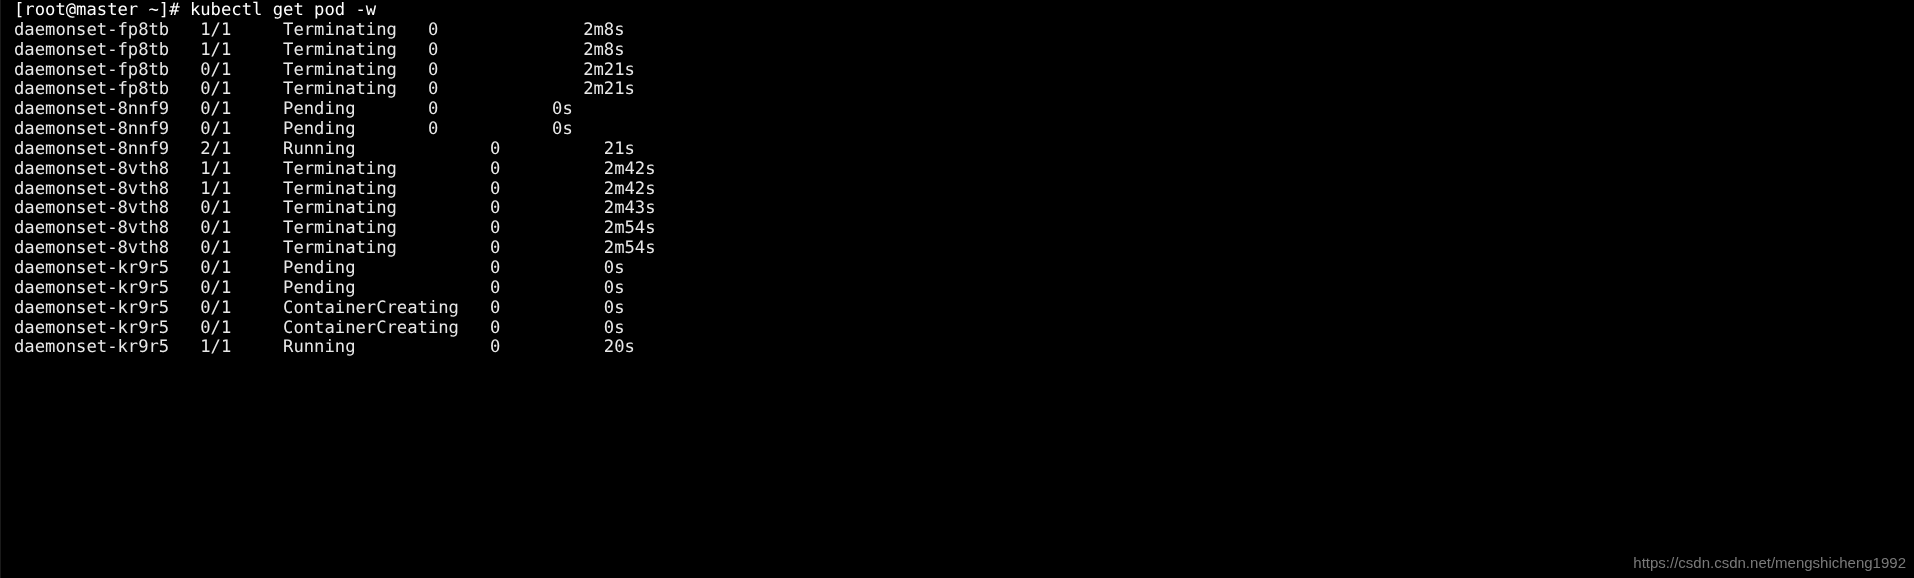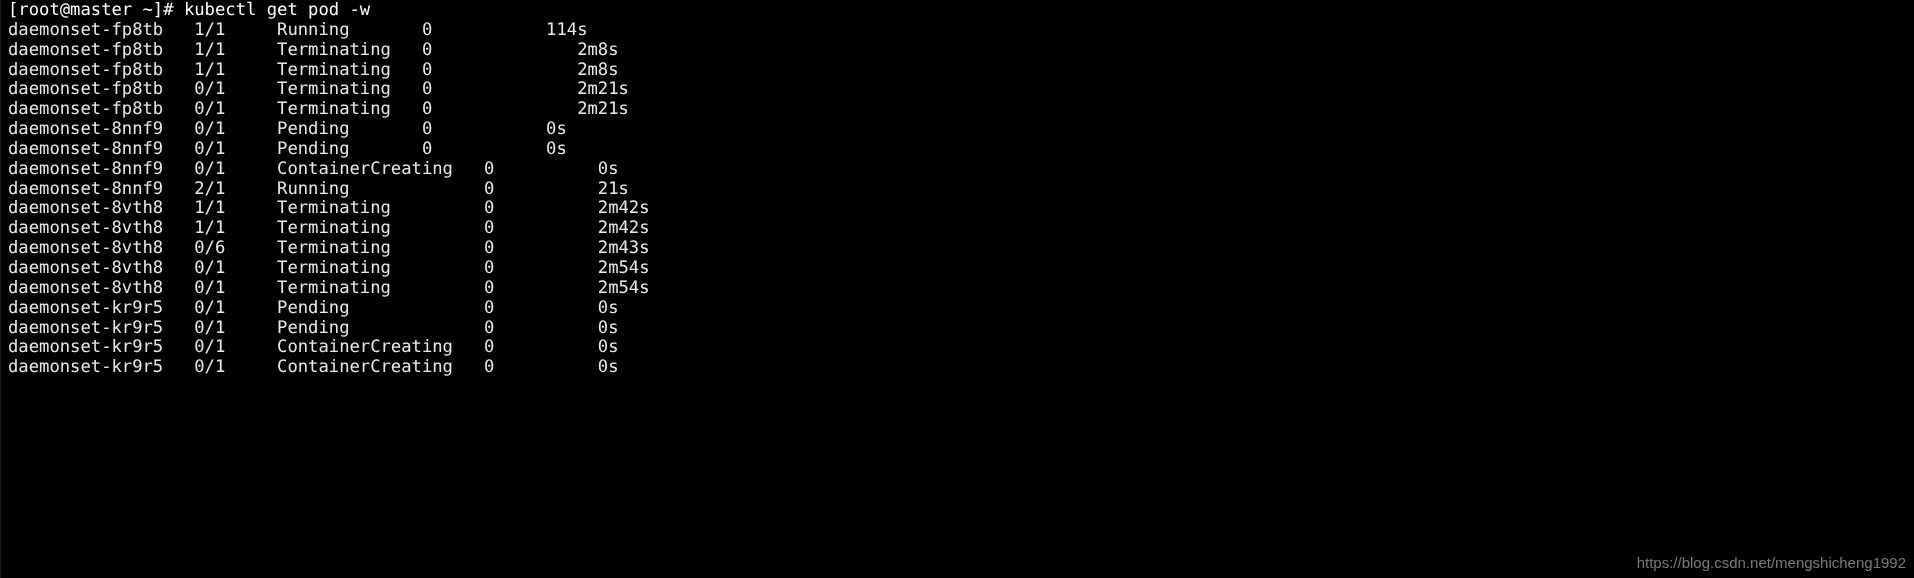--- a/index.html
+++ b/index.html
@@ -13,21 +13,21 @@
     height: 578px;
     overflow: hidden;
     font-family: "DejaVu Sans Mono", "Liberation Mono", monospace;
   }
   #terminal {
     position: relative;
     width: 1914px;
     height: 578px;
     background: #000000;
     box-sizing: border-box;
-    padding: 1px 0 0 8px;
+    padding: 1px 0 0 14px;
   }
   .term-line {
     display: block;
     white-space: pre;
     color: #e8e8e8;
     font-family: "DejaVu Sans Mono", "Liberation Mono", monospace;
     font-size: 17.2px;
     line-height: 19.85px;
     height: 19.85px;
     letter-spacing: 0px;
@@ -61,34 +61,33 @@
   }
 </style>
 </head>
 <body>
 
 <div id="terminal">
   <div class="screen-edge-left"></div>
 
   <div id="terminal-output">
     <span class="term-line prompt-line">[root@master ~]# kubectl get pod -w</span>
-    <span class="term-line">daemonset-fp8tb   1/1     Running       0           114s</span>
     <span class="term-line">daemonset-fp8tb   1/1     Terminating   0              2m8s</span>
     <span class="term-line">daemonset-fp8tb   1/1     Terminating   0              2m8s</span>
     <span class="term-line">daemonset-fp8tb   0/1     Terminating   0              2m21s</span>
     <span class="term-line">daemonset-fp8tb   0/1     Terminating   0              2m21s</span>
     <span class="term-line">daemonset-8nnf9   0/1     Pending       0           0s</span>
     <span class="term-line">daemonset-8nnf9   0/1     Pending       0           0s</span>
-    <span class="term-line">daemonset-8nnf9   0/1     ContainerCreating   0          0s</span>
     <span class="term-line">daemonset-8nnf9   2/1     Running             0          21s</span>
     <span class="term-line">daemonset-8vth8   1/1     Terminating         0          2m42s</span>
     <span class="term-line">daemonset-8vth8   1/1     Terminating         0          2m42s</span>
-    <span class="term-line">daemonset-8vth8   0/6     Terminating         0          2m43s</span>
+    <span class="term-line">daemonset-8vth8   0/1     Terminating         0          2m43s</span>
     <span class="term-line">daemonset-8vth8   0/1     Terminating         0          2m54s</span>
     <span class="term-line">daemonset-8vth8   0/1     Terminating         0          2m54s</span>
     <span class="term-line">daemonset-kr9r5   0/1     Pending             0          0s</span>
     <span class="term-line">daemonset-kr9r5   0/1     Pending             0          0s</span>
     <span class="term-line">daemonset-kr9r5   0/1     ContainerCreating   0          0s</span>
     <span class="term-line">daemonset-kr9r5   0/1     ContainerCreating   0          0s</span>
+    <span class="term-line">daemonset-kr9r5   1/1     Running             0          20s</span>
   </div>
 
-  <div id="watermark">https://blog.csdn.net/mengshicheng1992</div>
+  <div id="watermark">https://csdn.csdn.net/mengshicheng1992</div>
 </div>
 
 </body></html>

